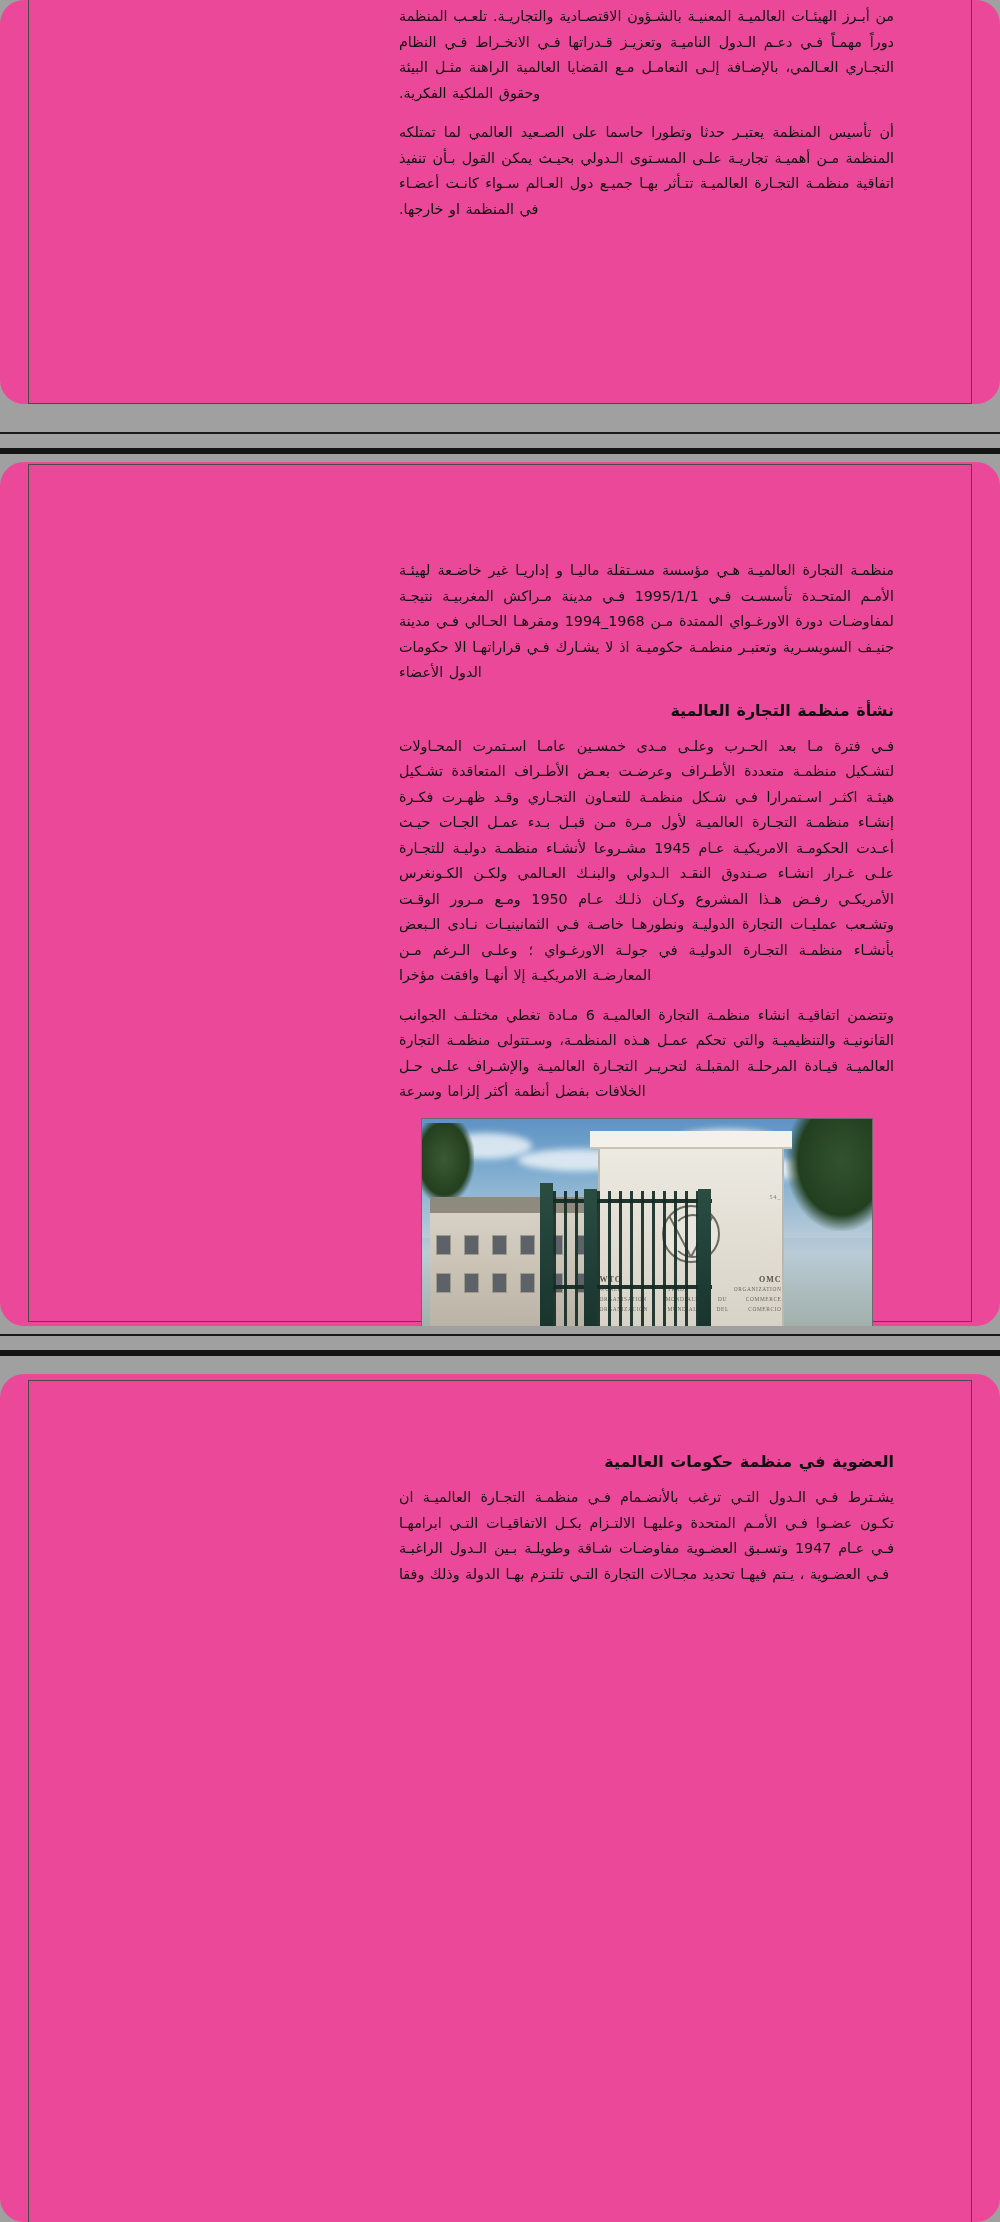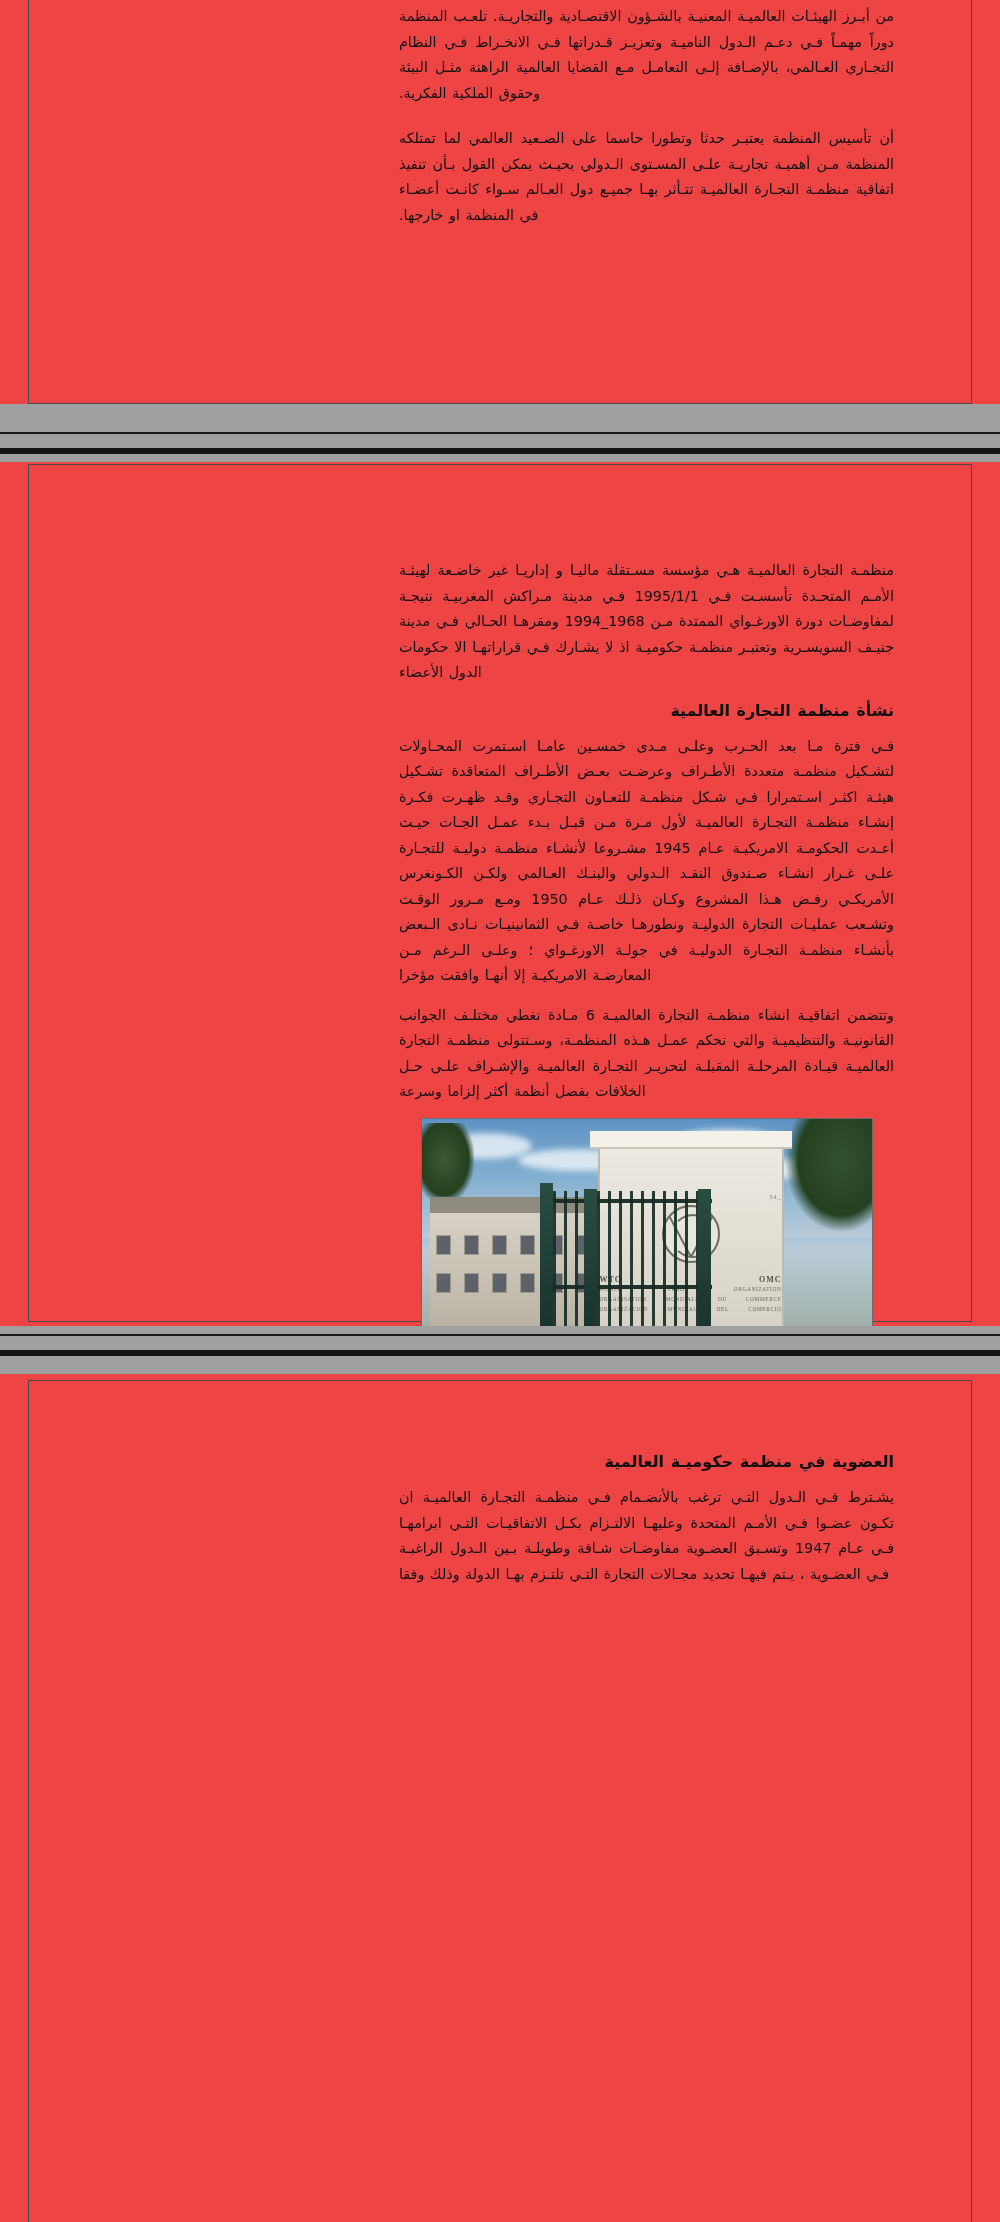--- a/index.html
+++ b/index.html
@@ -15,22 +15,23 @@
 
   .scan-root {
     width: 1000px;
     position: relative;
     background: #a0a0a0;
   }
 
   
   .page {
     position: relative;
-    background: #ef4444;
+    background: #ec4899;
     box-sizing: border-box;
+    border-radius: 24px;
   }
   .page-frame {
     position: absolute;
     border: 1px solid #4a4a4a;
     box-sizing: border-box;
     background: transparent;
     pointer-events: none;
   }
 
   
@@ -264,21 +265,21 @@
 </head>
 <body>
 
 <div class="scan-root">
 
   <div class="page" id="pg1" style="height:404px;">
     <div class="page-frame" style="left:28px; top:-40px; right:28px; height:444px;"></div>
 
     <div class="col" style="top:4px;">
       <p class="para last-left">من أبـرز الهيئـات العالميـة المعنيـة بالشـؤون الاقتصـادية والتجاريـة. تلعـب المنظمة دوراً مهمـاً فـي دعـم الـدول الناميـة وتعزيـز قـدراتها فـي الانخـراط فـي النظام التجـاري العـالمي، بالإضـافة إلـى التعامـل مـع القضايا العالمية الراهنة مثـل البيئة وحقوق الملكية الفكرية.</p>
-      <p class="para last-left" style="margin-top:20px;">أن تأسيس المنظمة يعتبـر حدثا وتطورا حاسما على الصـعيد العالمي لما تمتلكه المنظمة مـن أهميـة تجاريـة علـى المسـتوى الـدولي بحيـث يمكن القول بـأن تنفيذ اتفاقية منظمـة التجـارة العالميـة تتـأثر بهـا جميـع دول العـالم سـواء كانـت أعضـاء في المنظمة او خارجها.</p>
+      <p class="para last-left" style="margin-top:14px;">أن تأسيس المنظمة يعتبـر حدثا وتطورا حاسما على الصـعيد العالمي لما تمتلكه المنظمة مـن أهميـة تجاريـة علـى المسـتوى الـدولي بحيـث يمكن القول بـأن تنفيذ اتفاقية منظمـة التجـارة العالميـة تتـأثر بهـا جميـع دول العـالم سـواء كانـت أعضـاء في المنظمة او خارجها.</p>
     </div>
   </div>
 
   <div class="page-gap" style="height:58px;">
     <div class="gap-line-thin" style="top:28px;"></div>
     <div class="gap-line-thick" style="top:44px;"></div>
   </div>
 
   <div class="page" id="pg2" style="height:864px;">
     <div class="page-frame" style="left:28px; top:2px; right:28px; height:858px;"></div>
@@ -350,18 +351,18 @@
 
   <div class="page-gap" style="height:48px;">
     <div class="gap-line-thin" style="top:8px;"></div>
     <div class="gap-line-thick" style="top:24px;"></div>
   </div>
 
   <div class="page" id="pg3" style="height:848px;">
     <div class="page-frame" style="left:28px; top:6px; right:28px; height:900px;"></div>
 
     <div class="col" style="top:72px;">
-      <h3 class="heading">العضوية في منظمة حكوميـة العالمية</h3>
+      <h3 class="heading">العضوية في منظمة حكومات العالمية</h3>
       <p class="para last-left">يشـترط فـي الـدول التـي ترغب بالأنضـمام فـي منظمـة التجـارة العالميـة ان تكـون عضـوا فـي الأمـم المتحدة وعليهـا الالتـزام بكـل الاتفاقيـات التـي ابرامهـا فـي عـام 1947 وتسـبق العضـوية مفاوضـات شـاقة وطويلـة بـين الـدول الراغبـة فـي العضـوية ، يـتم فيهـا تحديد مجـالات التجارة التـي تلتـزم بهـا الدولة  وذلك وفقا</p>
     </div>
   </div>
 
 </div>
 
 </body></html>

